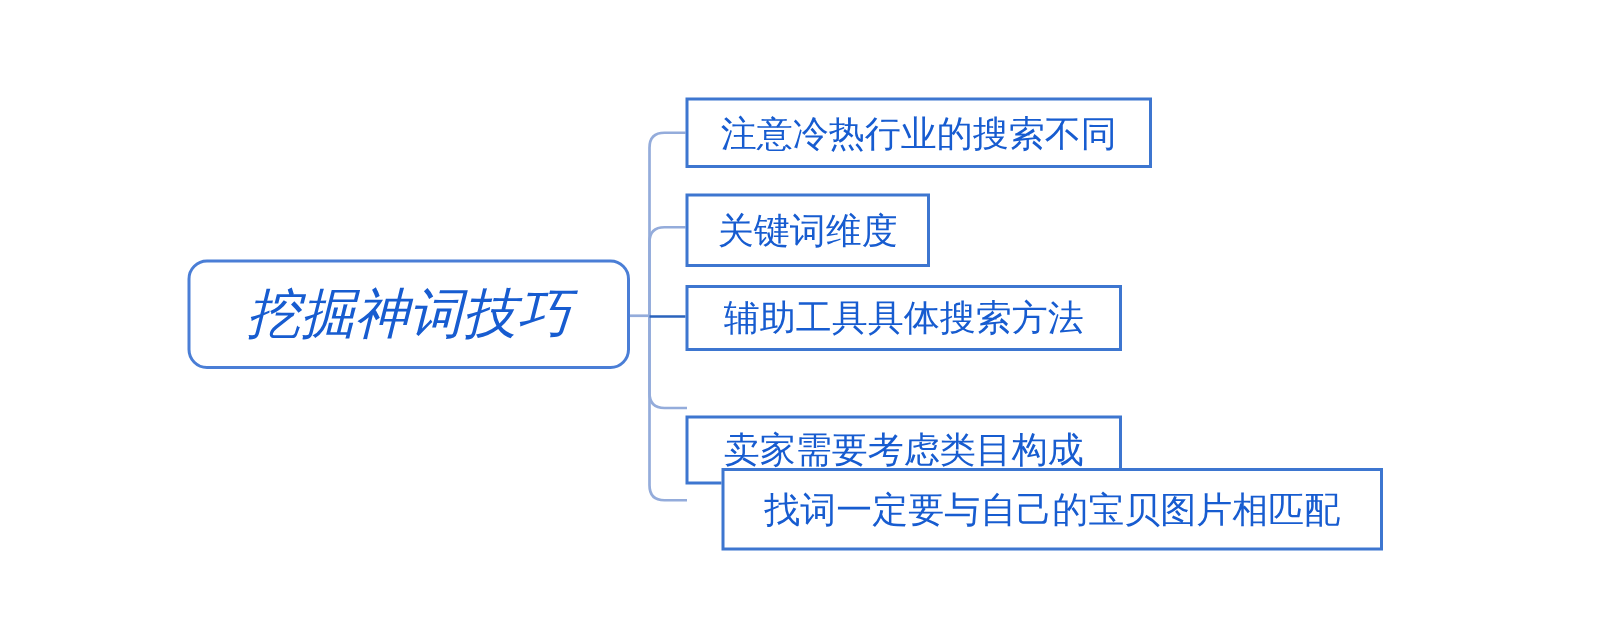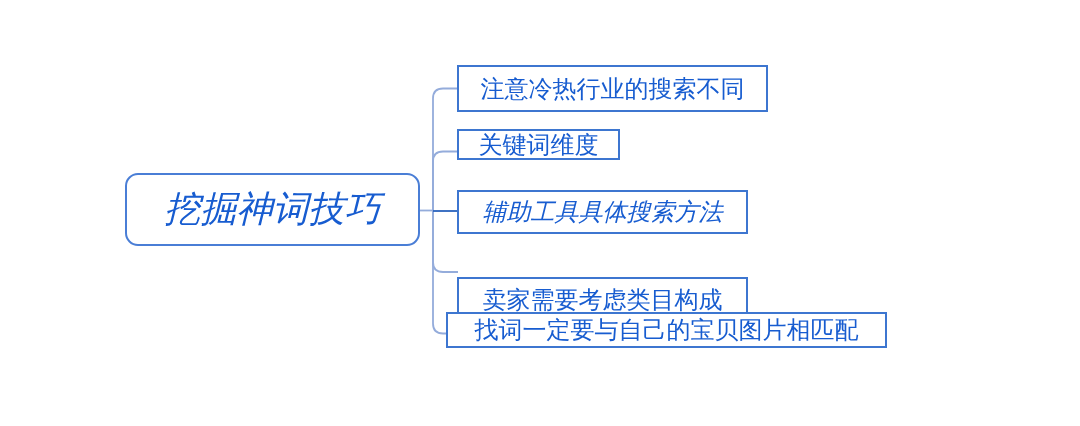--- a/index.html
+++ b/index.html
@@ -48,24 +48,24 @@
     border-radius: 13px;
     border-color: var(--root-border, #4a7ed6);
     font-size: 36px;
     font-style: italic;
   }
   .node-child {
     border-radius: 0;
     font-size: 24px;
   }
   .c0 { left: 457px; top: 65px;  width: 311px; height: 47px; }
-  .c1 { left: 457px; top: 129px; width: 163px; height: 31px; }
-  .c2 { left: 457px; top: 190px; width: 291px; height: 44px; font-style: italic; }
+  .c1 { left: 457px; top: 129px; width: 163px; height: 49px; }
+  .c2 { left: 457px; top: 190px; width: 291px; height: 44px; }
   .c3 { left: 457px; top: 249px; width: 291px; height: 46px; margin-top: 28px; }
-  .c4 { left: 446px; top: 312px; width: 441px; height: 36px; }
+  .c4 { left: 481px; top: 312px; width: 441px; height: 55px; }
 </style>
 </head>
 <body>
 
 <div class="canvas">
 
   <svg class="connector-layer" viewBox="0 0 1080 426" xmlns="http://www.w3.org/2000/svg">
 
     <line class="line-light" x1="420" y1="210.5" x2="434" y2="210.5"></line>
 

